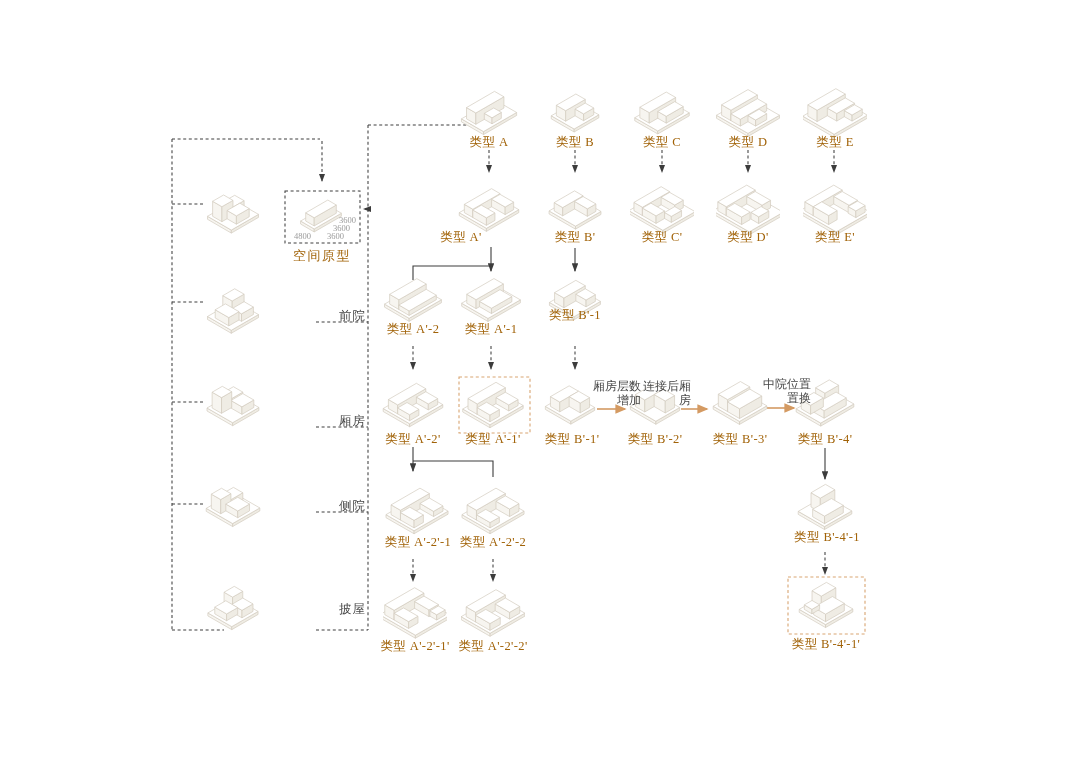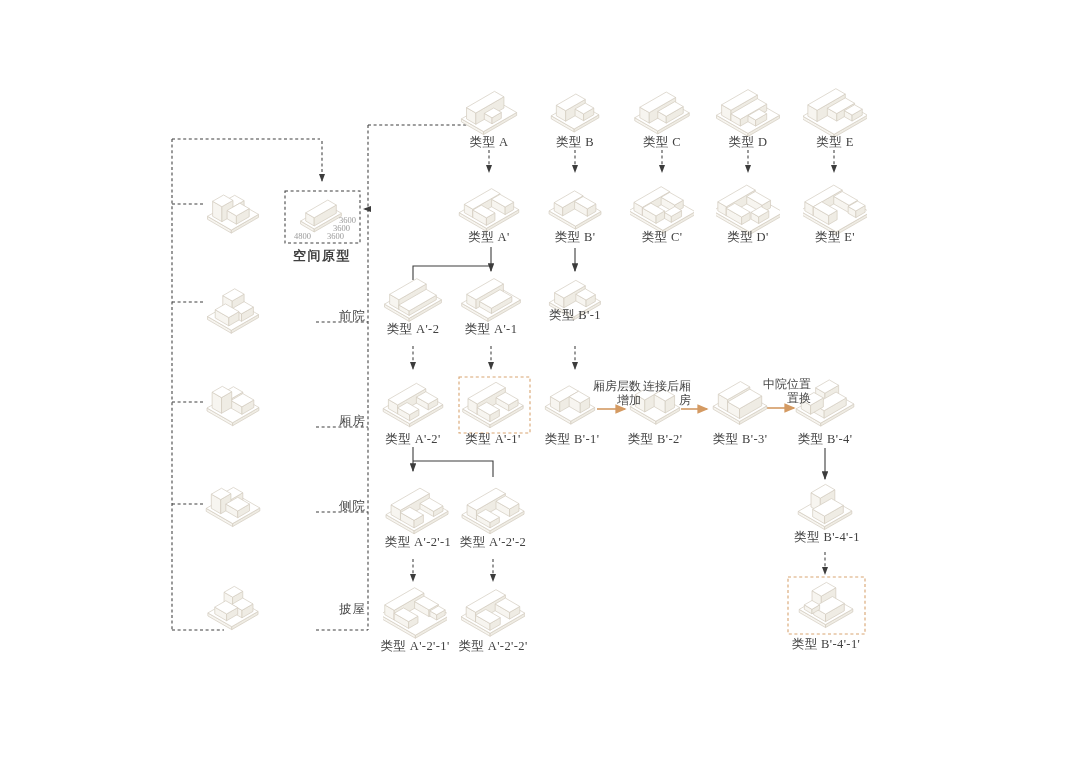--- a/index.html
+++ b/index.html
@@ -6,26 +6,26 @@
   #canvas{position:relative;width:1080px;height:768px;background:#ffffff;overflow:hidden;
           font-family:"Liberation Serif", serif;}
   #connectors{position:absolute;left:0;top:0;z-index:1;}
   .gd path, .gd rect{stroke:#3f3f3f;fill:none;stroke-width:1.05;stroke-dasharray:3 2.6;}
   .gs path{stroke:#3c3c3c;fill:none;stroke-width:1.1;}
   .go path{stroke:var(--accent,#d49a62);fill:none;stroke-width:1.6;}
   .gob rect{stroke:var(--accent,#d49a62);fill:none;stroke-width:1.1;stroke-dasharray:3 2.6;opacity:.9;}
   .bldg{position:absolute;width:64px;height:58px;z-index:2;}
   .bldg.sm{width:54px;height:44px;}
   .lbl{position:absolute;transform:translateX(-50%);white-space:nowrap;z-index:3;
-       font-size:12.5px;color:#404040;letter-spacing:.4px;}
+       font-size:12.5px;color:#a16207;letter-spacing:.4px;}
   .stage{position:absolute;width:50px;text-align:right;z-index:3;font-size:12.5px;color:#474747;letter-spacing:1px;font-family:Liberation Serif, serif;}
   .trans{position:absolute;width:52px;transform:translateX(-50%);text-align:right;z-index:3;
          font-size:12px;line-height:1.18;color:#474747;}
   .dim{position:absolute;font-size:8.5px;color:#9a9a9a;z-index:3;letter-spacing:0;}
-  .proto-lbl{font-size:13px;letter-spacing:1.5px;font-weight:bold;}
+  .proto-lbl{font-size:13px;letter-spacing:1.5px;}
   .title{position:absolute;left:736px;top:706px;font-size:17.5px;color:#5e5e5e;letter-spacing:2.5px;z-index:3;}
 </style>
 </head>
 <body>
 
 <div id="canvas">
 
   <svg id="connectors" width="1080" height="768" viewBox="0 0 1080 768">
     <defs>
       <marker id="mA" markerWidth="8" markerHeight="6" refX="7" refY="3" orient="auto">
@@ -506,21 +506,21 @@
         <polygon points="3.4,13.7 -7.7,20.1 -7.7,13.3 3.4,7.0" fill="#efece4" stroke="#d3ccbf" stroke-width="0.7" stroke-linejoin="round"></polygon>
         <polygon points="-8.5,0.1 3.4,7.0 -7.7,13.3 -19.5,6.5" fill="#ffffff" stroke="#d3ccbf" stroke-width="0.7" stroke-linejoin="round"></polygon>
       </svg></div>
 
   <div class="lbl" style="left:489px;top:134px">类型 A</div>
   <div class="lbl" style="left:575px;top:134px">类型 B</div>
   <div class="lbl" style="left:662px;top:134px">类型 C</div>
   <div class="lbl" style="left:748px;top:134px">类型 D</div>
   <div class="lbl" style="left:835px;top:134px">类型 E</div>
 
-  <div class="lbl" style="left:489px;top:229px">类型 A'</div>
+  <div class="lbl" style="left:461px;top:229px">类型 A'</div>
   <div class="lbl" style="left:575px;top:229px">类型 B'</div>
   <div class="lbl" style="left:662px;top:229px">类型 C'</div>
   <div class="lbl" style="left:748px;top:229px">类型 D'</div>
   <div class="lbl" style="left:835px;top:229px">类型 E'</div>
 
   <div class="lbl" style="left:413px;top:321px">类型 A'-2</div>
   <div class="lbl" style="left:491px;top:321px">类型 A'-1</div>
   <div class="lbl" style="left:575px;top:307px">类型 B'-1</div>
 
   <div class="lbl" style="left:413px;top:431px">类型 A'-2'</div>

